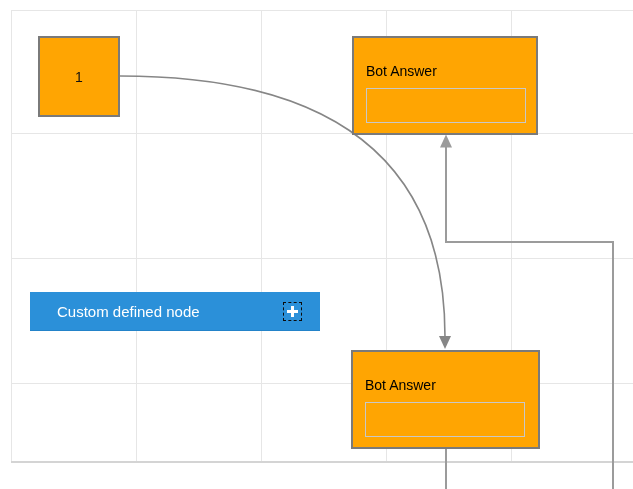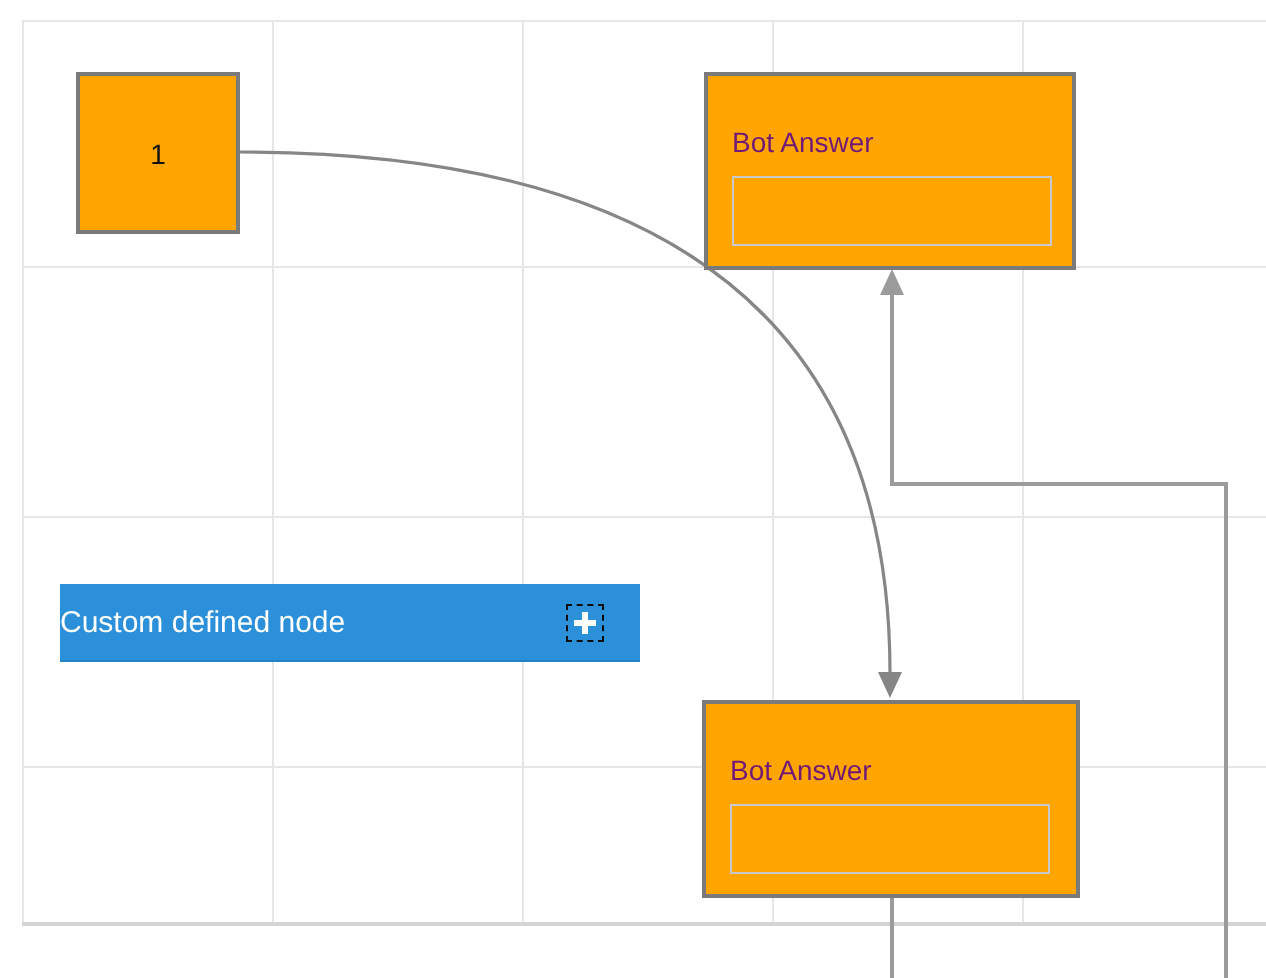--- a/index.html
+++ b/index.html
@@ -20,42 +20,42 @@
   svg.connectors{position:absolute;left:0;top:0;width:633px;height:489px;}
 
   
   .node{position:absolute;box-sizing:border-box;}
   .orange-node{
     background:#FFA502;
     border:2px solid #7a7a7a;
   }
   .node-title{
     position:absolute;left:12px;top:25px;
-    font-size:14px;color:#701a75;white-space:nowrap;
+    font-size:14px;color:#000000;white-space:nowrap;
   }
   .inner-rect{
     position:absolute;left:12px;top:50px;width:158px;height:33px;
     border:1px solid #c8c8c8;background:transparent;
   }
 
   #node-start{left:38px;top:36px;width:82px;height:81px;
     display:flex;align-items:center;justify-content:center;
     font-size:14px;color:#111;}
 
   #node-bot-top{left:352px;top:36px;width:186px;height:99px;}
   #node-bot-bottom{left:351px;top:350px;width:189px;height:99px;}
 
   
   #node-custom{
     left:30px;top:292px;width:290px;height:39px;
     background:#2B90D9;border-bottom:1px solid #2383c9;
     display:flex;align-items:center;
   }
   #node-custom .custom-label{
-    font-size:15px;color:#ffffff;white-space:nowrap;
+    margin-left:27px;font-size:15px;color:#ffffff;white-space:nowrap;
   }
   .add-port{
     position:absolute;left:253px;top:10px;width:19px;height:19px;
     border:1px dashed #0c0c0c;box-sizing:border-box;cursor:pointer;
   }
   .add-port .bar{position:absolute;background:#ffffff;}
   .add-port .bar.hz{left:3px;top:7px;width:11px;height:3px;}
   .add-port .bar.vt{left:7px;top:3px;width:3px;height:11px;}
 </style>
 </head>

